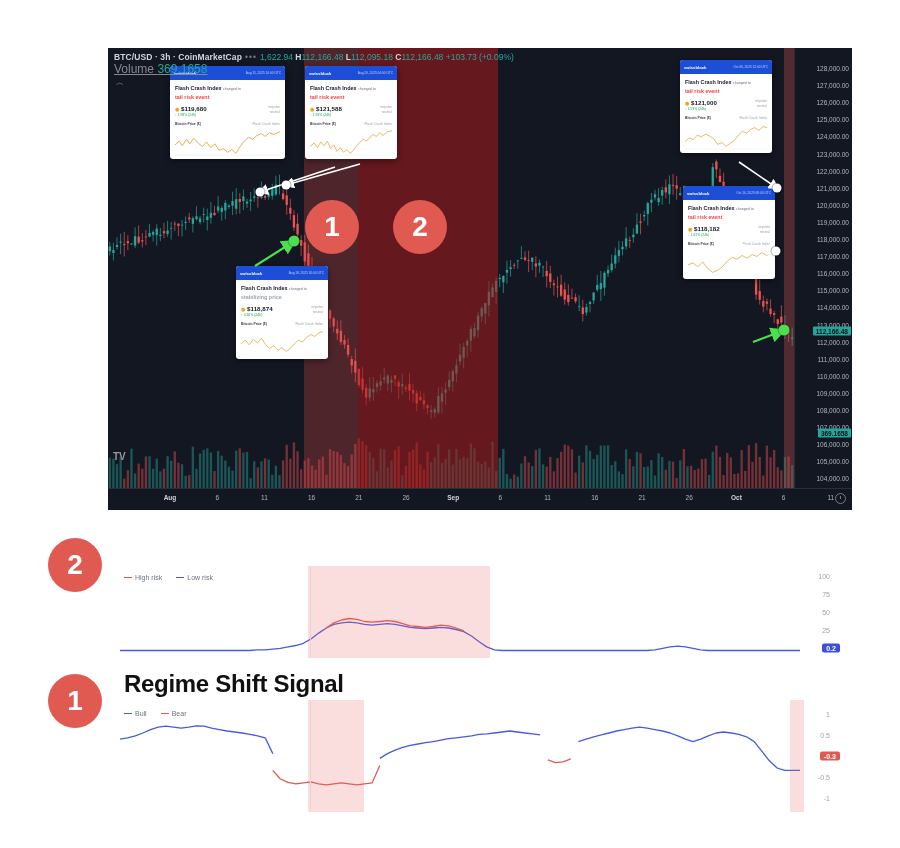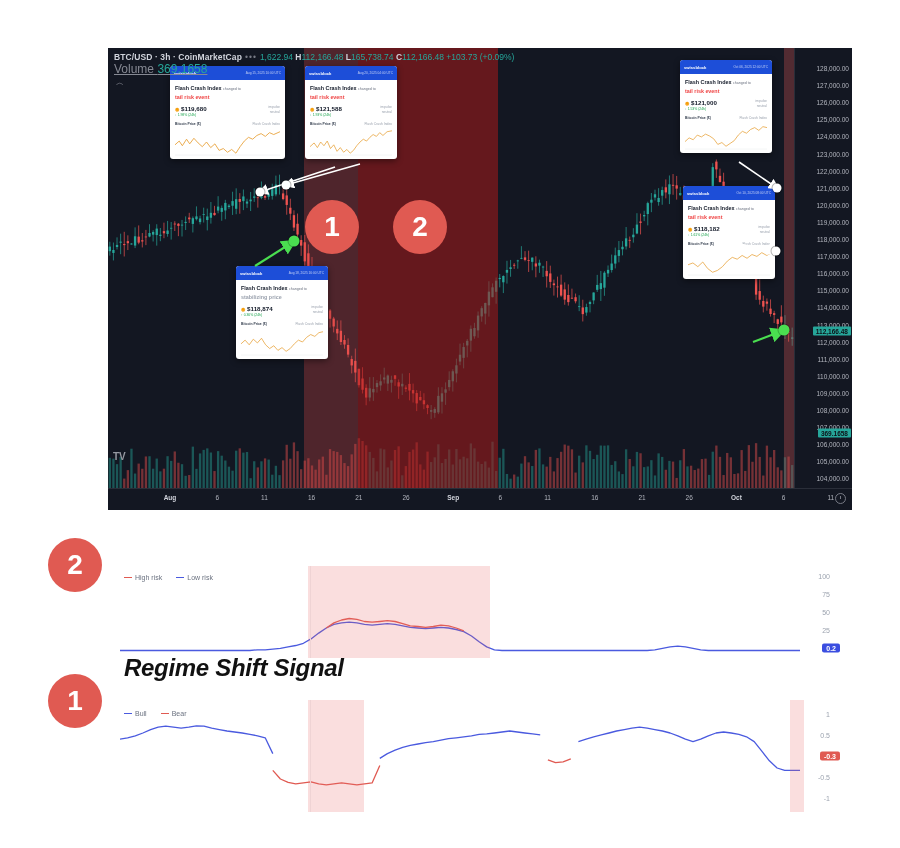--- a/index.html
+++ b/index.html
@@ -961,21 +961,21 @@
         </div>
       </div>
     </div>
 
     <div class="num-badge" style="left:197px;top:152px;">1</div>
     <div class="num-badge" style="left:285px;top:152px;">2</div>
 
     <div class="tv-header">
       <span class="sym">BTC/USD · 3h · CoinMarketCap</span><span class="dots">•••</span><span class="val">1,622.94</span>
       <span class="lbl">H</span><span class="val">112,166.48</span>
-      <span class="lbl">L</span><span class="val">165,738.74</span>
+      <span class="lbl">L</span><span class="val">112,095.18</span>
       <span class="lbl">C</span><span class="val">112,166.48</span>
       <span class="val">+103.73 (+0.09%)</span>
     </div>
     <div class="tv-vol">
       <span>Volume</span>
       <span class="vval">369.1658</span>
     </div>
     <div class="tv-collapse">︿</div>
     <div class="tv-logo">TV</div>
   </div>
@@ -1066,21 +1066,21 @@
         <div class="a-lab" style="top: 28px;">75</div>
         <div class="a-lab" style="top: 46px;">50</div>
         <div class="a-lab" style="top: 64px;">25</div>
       </div>
     <div class="a-badge" style="top:82px;background:#3b4ee0;">0.2</div>
   </div>
 </div>
 
 <div class="sig-panel" style="top:652px;height:160px;">
   <div class="sig-badge" style="left:48px;top:22px;">1</div>
-  <div class="sig-title" style="top:2px;font-style:italic;">Regime Shift Signal</div>
+  <div class="sig-title" style="top:18px;">Regime Shift Signal</div>
   <div class="sig-legend" style="top:58px;">
     <span class="li">
       <i class="dash" style="background:#4a5adf;"></i>
       <span>Bull</span>
     </span>
     <span class="li">
       <i class="dash" style="background:#e05a52;"></i>
       <span>Bear</span>
     </span>
   </div>

